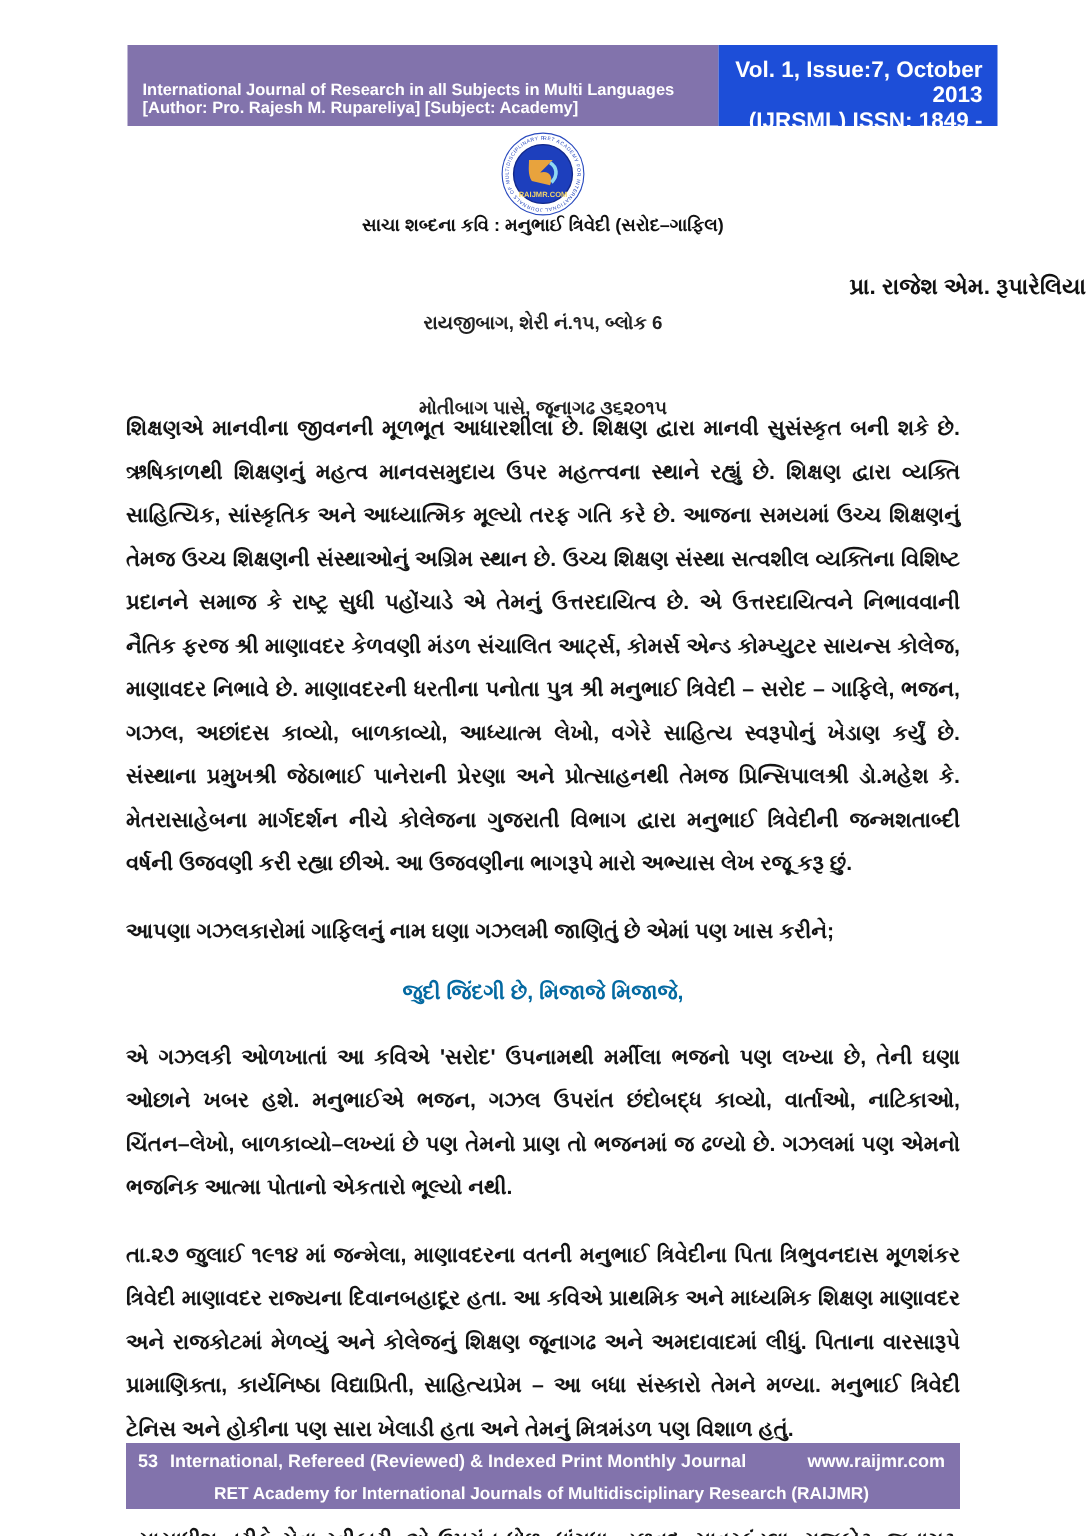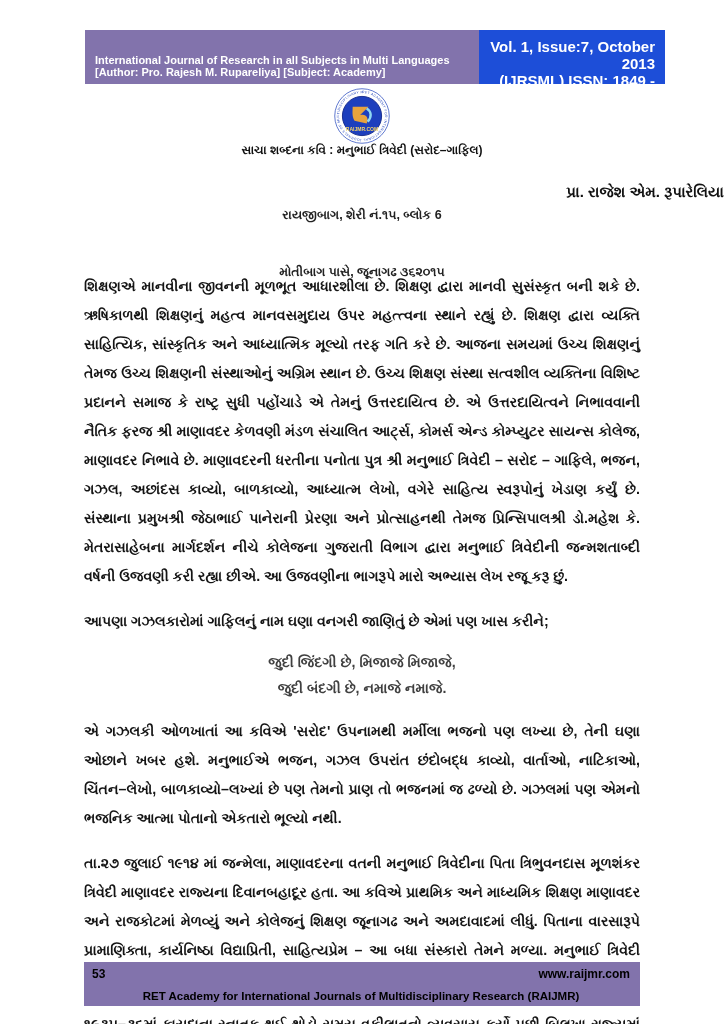--- a/index.html
+++ b/index.html
@@ -51,26 +51,26 @@
   .addr1{top:208px;}
   .addr2{top:240px;margin-top:25px;}
   
   .content{
     position:absolute;left:84px;top:256px;width:556px;
     font-size:14.2px;line-height:29px;text-align:justify;color:#141414;
   }
   .content p{margin:16px 0 13px 0;font-weight:bold;}
   .couplet{
     text-align:center;font-weight:bold;line-height:26px;
-    margin:10px 0 14px 0;color:#404040;
+    margin:10px 0 14px 0;color:#0369a1;
   }
   
   .ftr{
     position:absolute;left:84px;top:962px;width:556px;height:44px;
-    background:#8273ac;color:#000000;box-sizing:border-box;
+    background:#8273ac;color:#ffffff;box-sizing:border-box;
     padding:5px 10px 4px 8px;
     font-size:12px;font-weight:bold;
     display:flex;flex-direction:column;justify-content:space-between;
   }
   .f-line1{display:flex;align-items:baseline;}
   .f-pgnum{margin-right:8px;}
   .f-site{margin-left:auto;}
   .f-line2{text-align:center;font-size:11.5px;}
 </style>
 </head>
@@ -105,31 +105,31 @@
     </svg>
   </div>
 
   <h1 class="title">સાચા શબ્દના કવિ : મનુભાઈ ત્રિવેદી (સરોદ–ગાફિલ)</h1>
   <div class="author">પ્રા. રાજેશ એમ. રૂપારેલિયા</div>
   <div class="addr1">રાયજીબાગ, શેરી નં.૧૫, બ્લોક 6</div>
   <div class="addr2">મોતીબાગ પાસે, જૂનાગઢ ૩૬૨૦૧૫</div>
 
   <main class="content">
     <p>શિક્ષણએ માનવીના જીવનની મૂળભૂત આધારશીલા છે. શિક્ષણ દ્વારા માનવી સુસંસ્કૃત બની શકે છે. ઋષિકાળથી શિક્ષણનું મહત્વ માનવસમુદાય ઉપર મહત્ત્વના સ્થાને રહ્યું છે. શિક્ષણ દ્વારા વ્યક્તિ સાહિત્યિક, સાંસ્કૃતિક અને આધ્યાત્મિક મૂલ્યો તરફ ગતિ કરે છે. આજના સમયમાં ઉચ્ચ શિક્ષણનું તેમજ ઉચ્ચ શિક્ષણની સંસ્થાઓનું અગ્રિમ સ્થાન છે. ઉચ્ચ શિક્ષણ સંસ્થા સત્વશીલ વ્યક્તિના વિશિષ્ટ પ્રદાનને સમાજ કે રાષ્ટ્ર સુધી પહોંચાડે એ તેમનું ઉત્તરદાયિત્વ છે. એ ઉત્તરદાયિત્વને નિભાવવાની નૈતિક ફરજ શ્રી માણાવદર કેળવણી મંડળ સંચાલિત આર્ટ્સ, કોમર્સ એન્ડ કોમ્પ્યુટર સાયન્સ કોલેજ, માણાવદર નિભાવે છે. માણાવદરની ધરતીના પનોતા પુત્ર શ્રી મનુભાઈ ત્રિવેદી – સરોદ – ગાફિલે, ભજન, ગઝલ, અછાંદસ કાવ્યો, બાળકાવ્યો, આધ્યાત્મ લેખો, વગેરે સાહિત્ય સ્વરૂપોનું ખેડાણ કર્યું છે. સંસ્થાના પ્રમુખશ્રી જેઠાભાઈ પાનેરાની પ્રેરણા અને પ્રોત્સાહનથી તેમજ પ્રિન્સિપાલશ્રી ડો.મહેશ કે. મેતરાસાહેબના માર્ગદર્શન નીચે કોલેજના ગુજરાતી વિભાગ દ્વારા મનુભાઈ ત્રિવેદીની જન્મશતાબ્દી વર્ષની ઉજવણી કરી રહ્યા છીએ. આ ઉજવણીના ભાગરૂપે મારો અભ્યાસ લેખ રજૂ કરૂ છું.</p>
-    <p>આપણા ગઝલકારોમાં ગાફિલનું નામ ઘણા વનગરી જાણિતું છે એમાં પણ ખાસ કરીને;</p>
+    <p>આપણા ગઝલકારોમાં ગાફિલનું નામ ઘણા ગઝલમી જાણિતું છે એમાં પણ ખાસ કરીને;</p>
     <div class="couplet">
       <div>જુદી જિંદગી છે, મિજાજે મિજાજે,</div>
-      <div>જુદી બંદગી છે, નમાજે નમાજે.</div>
     </div>
     <p>એ ગઝલકી ઓળખાતાં આ કવિએ 'સરોદ' ઉપનામથી મર્મીલા ભજનો પણ લખ્યા છે, તેની ઘણા ઓછાને ખબર હશે. મનુભાઈએ ભજન, ગઝલ ઉપરાંત છંદોબદ્ધ કાવ્યો, વાર્તાઓ, નાટિકાઓ, ચિંતન–લેખો, બાળકાવ્યો–લખ્યાં છે પણ તેમનો પ્રાણ તો ભજનમાં જ ઢળ્યો છે. ગઝલમાં પણ એમનો ભજનિક આત્મા પોતાનો એકતારો ભૂલ્યો નથી.</p>
     <p>તા.૨૭ જુલાઈ ૧૯૧૪ માં જન્મેલા, માણાવદરના વતની મનુભાઈ ત્રિવેદીના પિતા ત્રિભુવનદાસ મૂળશંકર ત્રિવેદી માણાવદર રાજ્યના દિવાનબહાદૂર હતા. આ કવિએ પ્રાથમિક અને માધ્યમિક શિક્ષણ માણાવદર અને રાજકોટમાં મેળવ્યું અને કોલેજનું શિક્ષણ જૂનાગઢ અને અમદાવાદમાં લીધું. પિતાના વારસારૂપે પ્રામાણિક્તા, કાર્યનિષ્ઠા વિદ્યાપ્રિતી, સાહિત્યપ્રેમ – આ બધા સંસ્કારો તેમને મળ્યા. મનુભાઈ ત્રિવેદી ટેનિસ અને હોકીના પણ સારા ખેલાડી હતા અને તેમનું મિત્રમંડળ પણ વિશાળ હતું.</p>
     <p>૧૯૩૫–૩૬માં કાયદાના સ્નાતક થઈ થોડો સમય વકીલાતનો વ્યવસાય કર્યો પછી બિલખા રાજ્યમાં ન્યાયાધીશ તરીકે સેવા સ્વીકારી. એ ઉપરાંત ધ્રોળ, ધ્રાંગધ્રા, હળવદ, સાવરકુંડલા, રાજકોટ, જૂનાગઢ, ભાવનગર અને</p>
   </main>
 
   <footer class="ftr">
     <div class="f-line1">
       <span class="f-pgnum">53</span>
+      <span>International, Refereed (Reviewed) &amp; Indexed Print Monthly Journal</span>
       <span class="f-site">www.raijmr.com</span>
     </div>
     <div class="f-line2">RET Academy for International Journals of Multidisciplinary Research (RAIJMR)</div>
   </footer>
 
 </div>
 
 </body></html>

